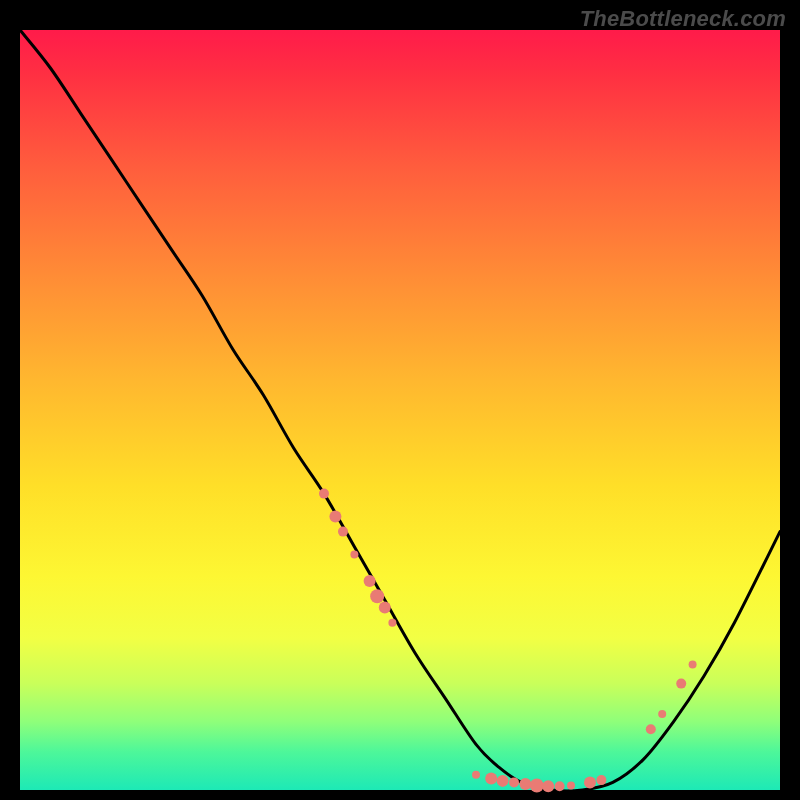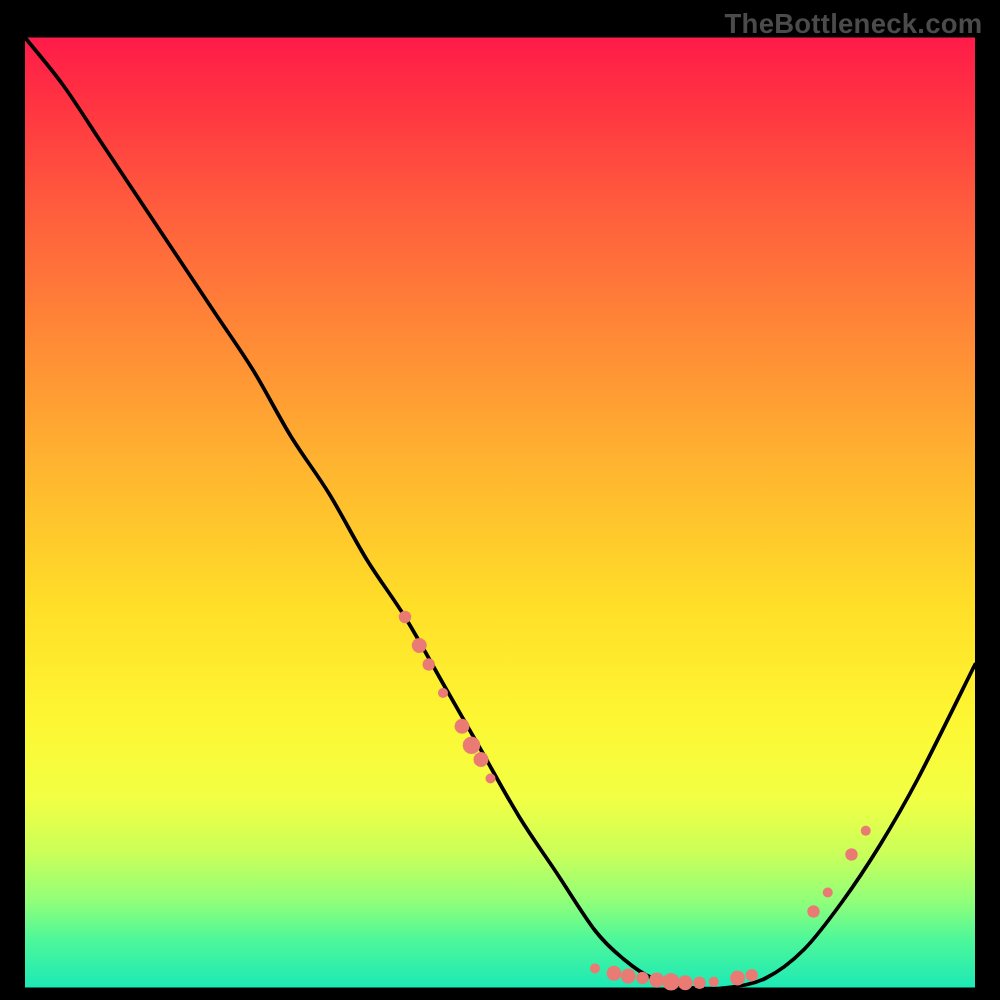--- a/index.html
+++ b/index.html
@@ -19,20 +19,21 @@
   }
   .watermark {
     position: absolute;
     top: 6px;
     right: 14px;
     color: #4b4b4b;
     font-size: 22px;
     font-weight: 600;
     letter-spacing: 0.2px;
     z-index: 10;
+    font-style: italic;
   }
   .plot-area {
     position: absolute;
     left: 20px;
     top: 30px;
     width: 760px;
     height: 760px;
     
     background: linear-gradient(to bottom,
       #ff1b4a 0%,

